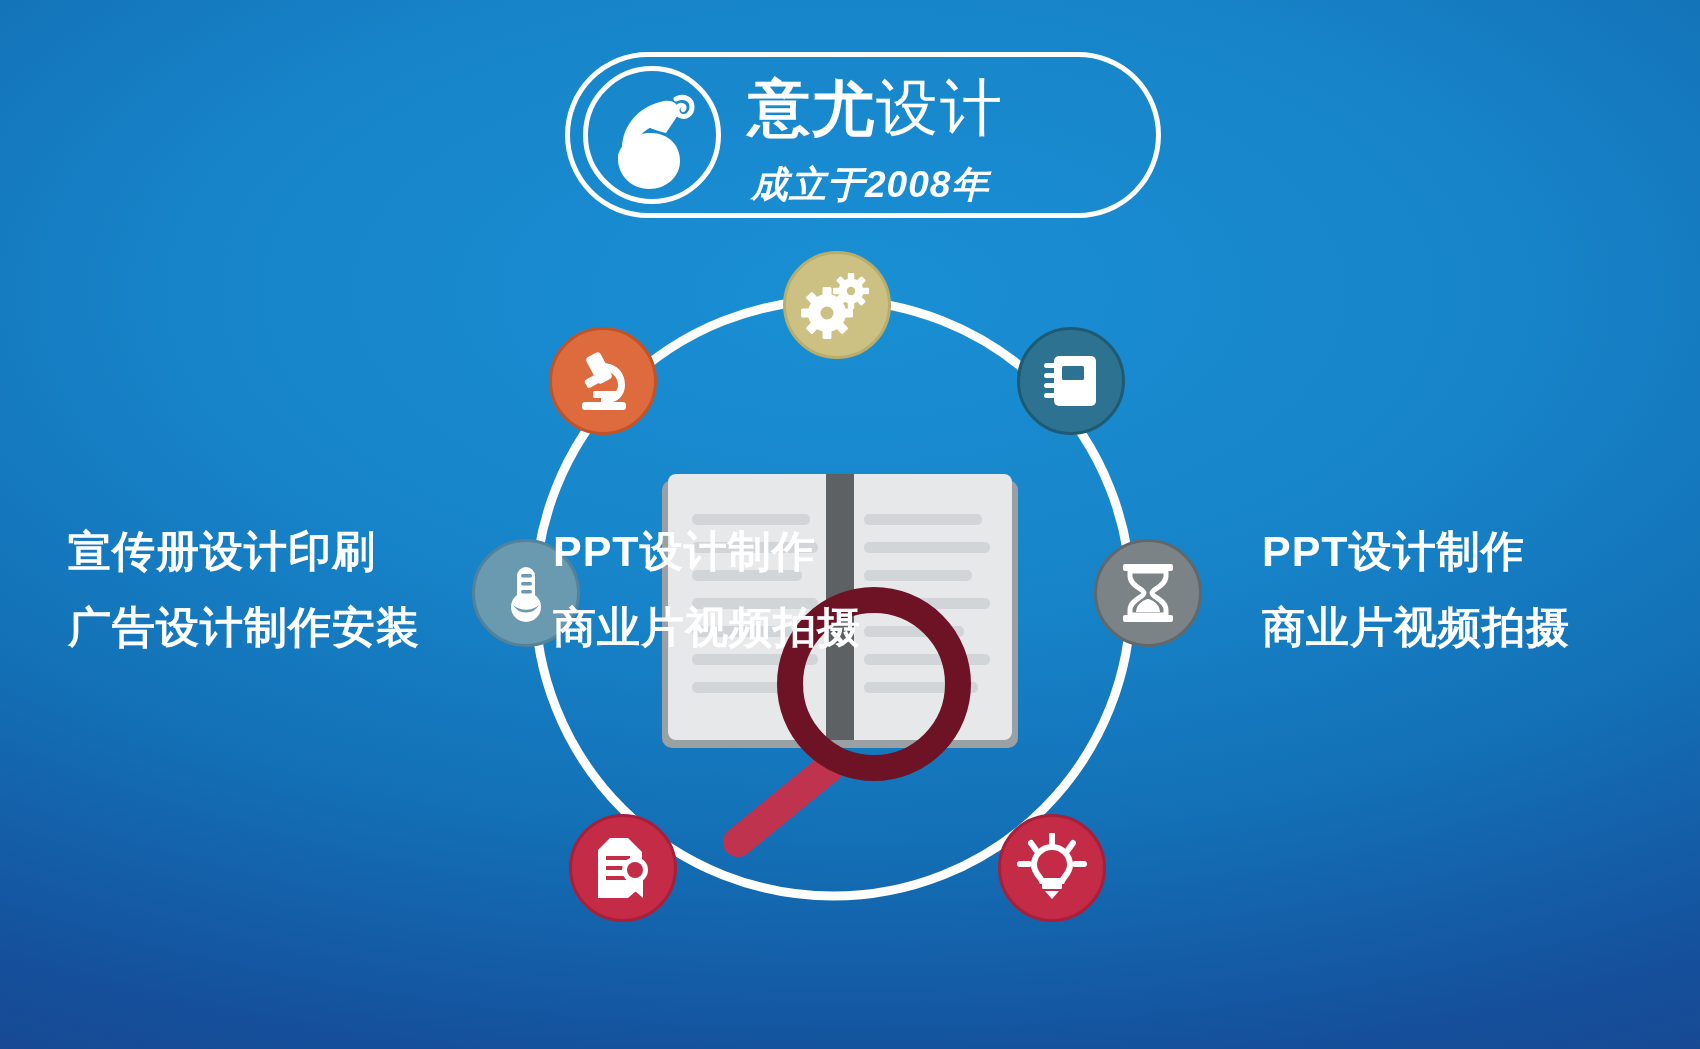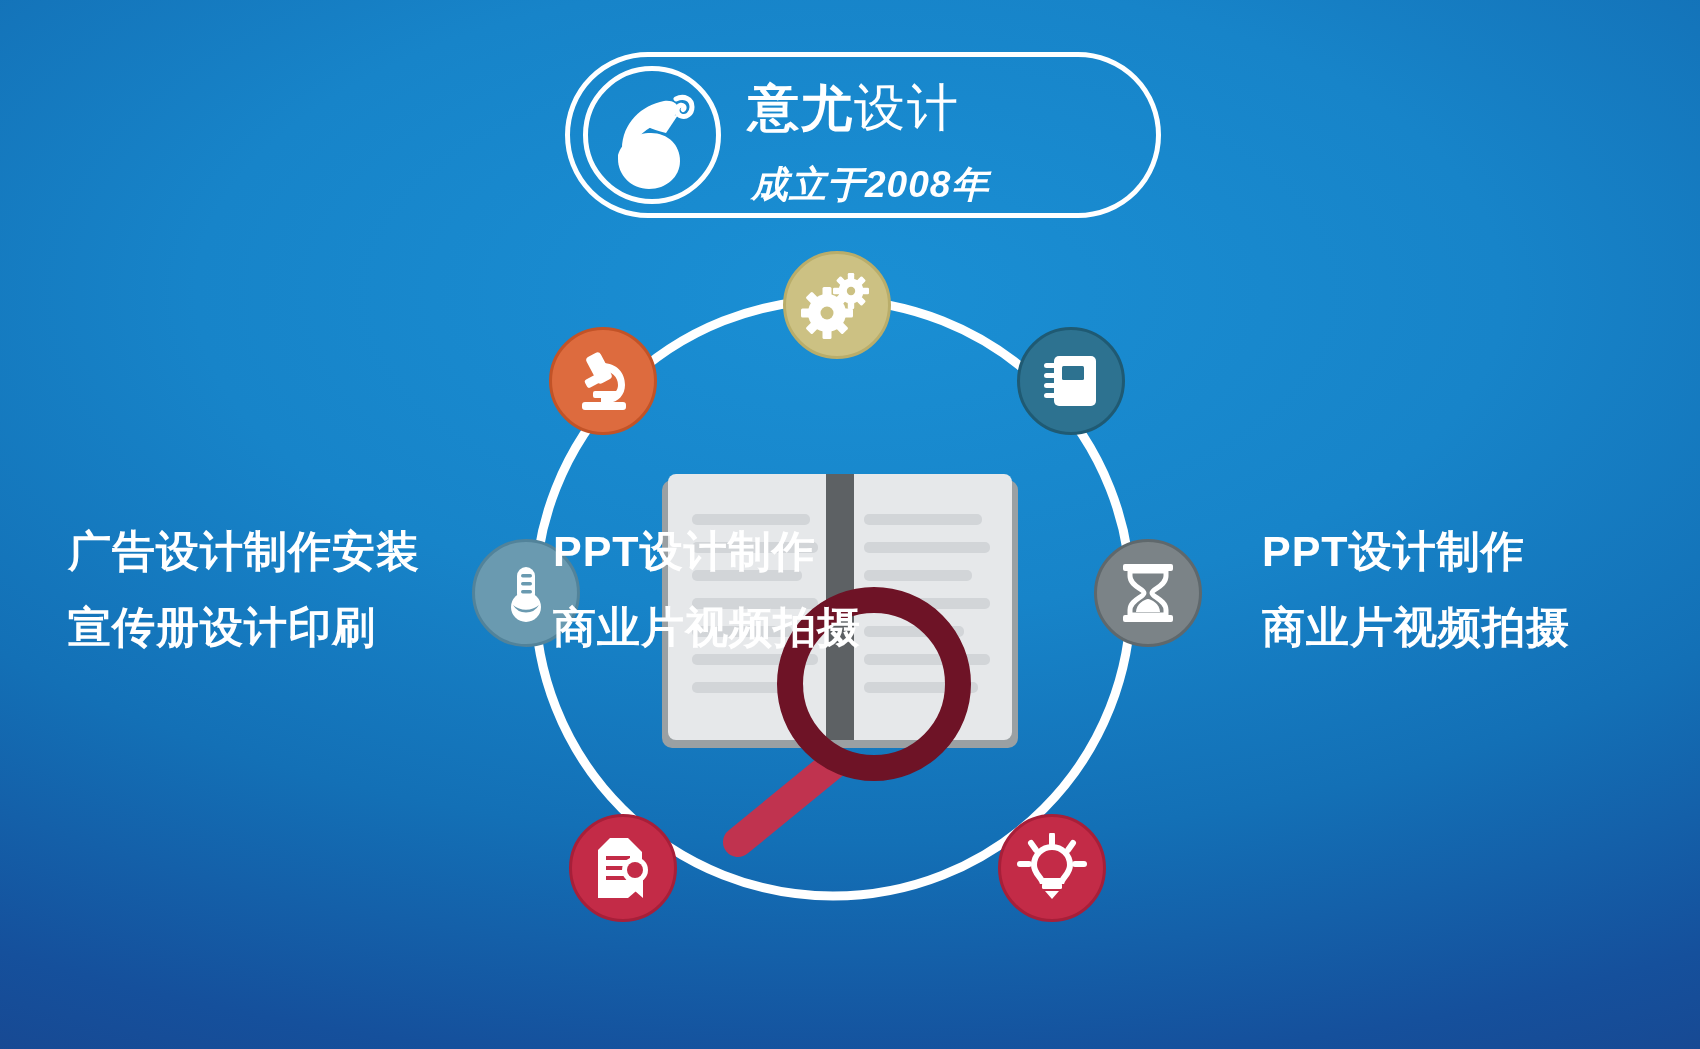--- a/index.html
+++ b/index.html
@@ -45,21 +45,21 @@
     box-sizing: border-box;
     background: transparent;
   }
   #logo-mark svg { position:absolute; left:0; top:0; }
   #logo-text-main {
     position: absolute;
     left: 183px;
     top: 13px;
     white-space: nowrap;
     color: #ffffff;
-    font-size: 51px;
+    font-size: 62px;
     line-height: 86px;
     letter-spacing: 2px;
   }
   #logo-text-main .bold { font-weight: 700; }
   #logo-text-main .thin { font-weight: 300; }
   #logo-text-sub {
     position: absolute;
     left: 186px;
     top: 108px;
     color: #ffffff;
@@ -307,22 +307,22 @@
       <path d="M35 14 C45 14 53 22 53 32 C53 40 47 43 45 48 L25 48 C23 43 17 40 17 32
                C17 22 25 14 35 14 Z" fill="none" stroke="#ffffff" stroke-width="6"></path>
       <g fill="#ffffff">
         <rect x="25" y="50" width="20" height="6" rx="1.5"></rect>
         <path d="M28 58 L42 58 L35 66 Z"></path>
       </g>
     </svg>
   </div>
 
   <div class="textblock" id="text-left">
+    <div>宣传册设计印刷</div>
     <div>广告设计制作安装</div>
-    <div>宣传册设计印刷</div>
   </div>
 
   <div class="textblock" id="text-center">
     <div>PPT设计制作</div>
     <div>商业片视频拍摄</div>
   </div>
 
   <div class="textblock" id="text-right">
     <div>PPT设计制作</div>
     <div>商业片视频拍摄</div>

